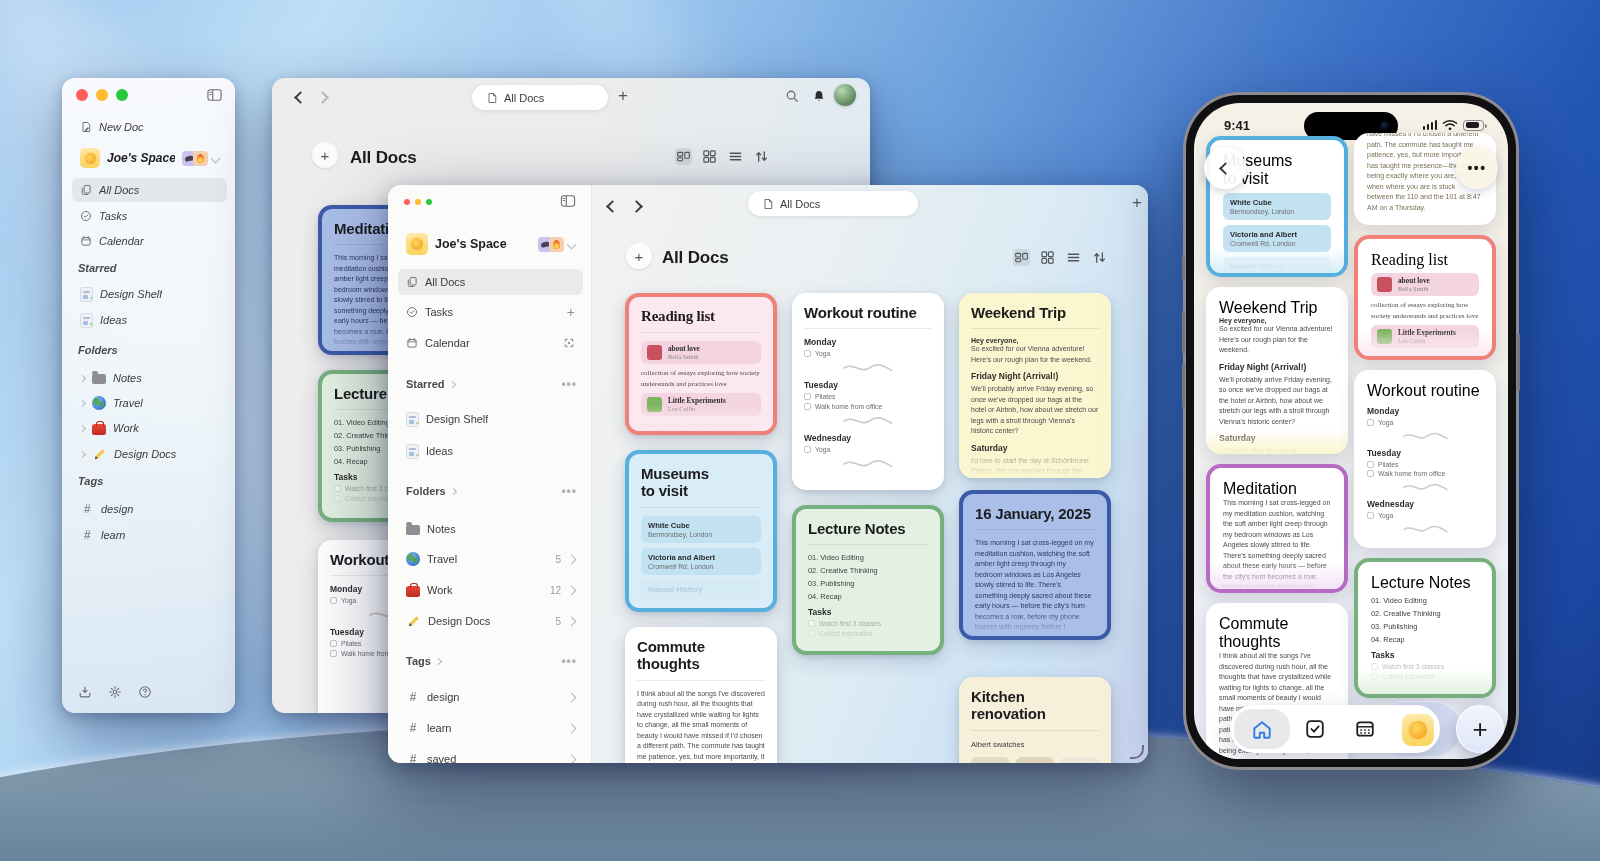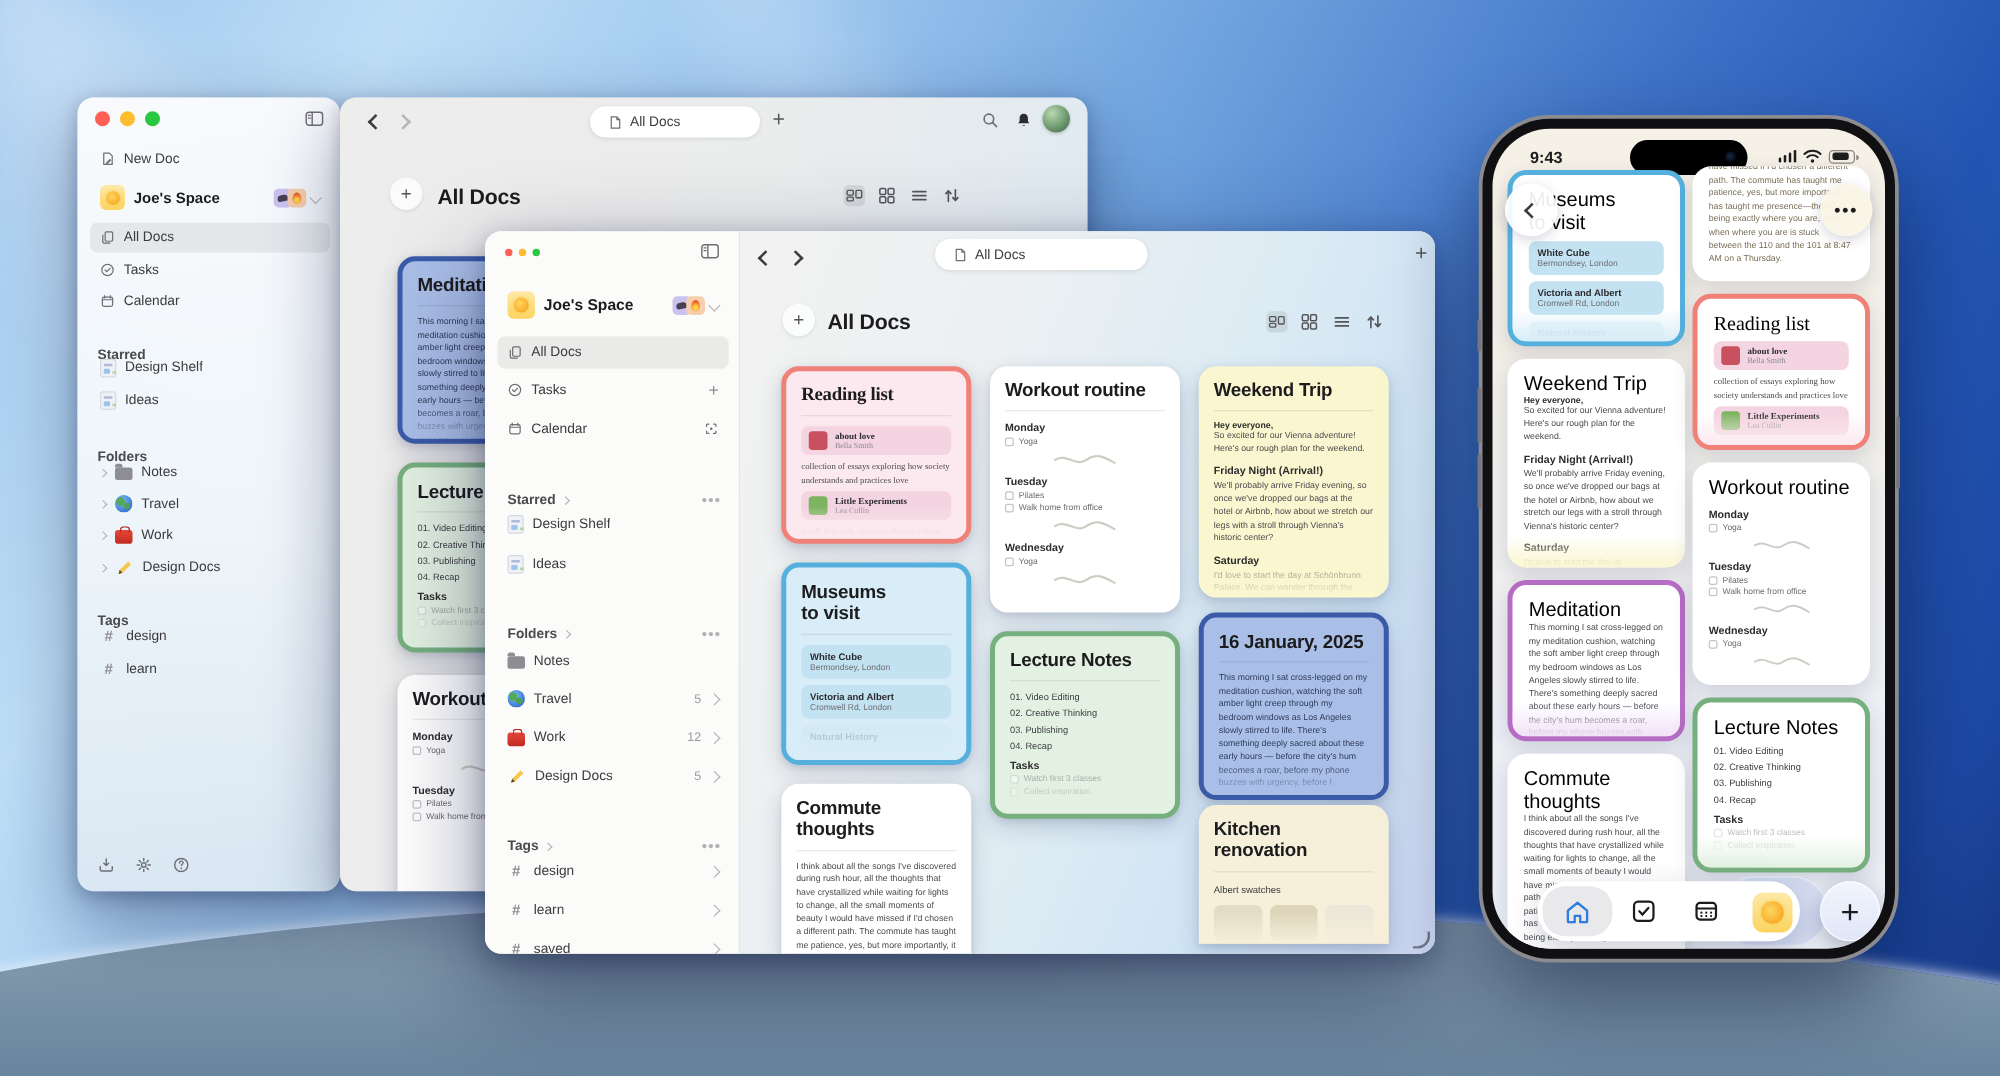--- a/index.html
+++ b/index.html
@@ -15,21 +15,21 @@
   .shadow-lg { box-shadow:0 24px 60px rgba(5,15,60,.40), 0 4px 14px rgba(5,15,60,.25); }
 
   .tl { width:12px; height:12px; border-radius:50%; display:inline-block; }
   .tl.r{background:#ff5f57}.tl.y{background:#febc2e}.tl.g{background:#28c840}
   .tl.mini{width:6px;height:6px}
 
   .row { position:absolute; left:10px; right:8px; height:24px; display:flex; align-items:center; gap:7px;
     font-size:11px; color:#3b3b3d; padding:0 8px; border-radius:6px; }
   .row.sel { background:rgba(0,0,0,.065); }
   .row .lbl{ white-space:nowrap; overflow:hidden; }
-  .seclbl { position:absolute; left:16px; font-size:11px; font-weight:700; color:#4a4a4c; display:flex; align-items:center; gap:5px;margin-top:16px;}
+  .seclbl { position:absolute; left:16px; font-size:11px; font-weight:700; color:#4a4a4c; display:flex; align-items:center; gap:5px;}
   .count { margin-left:auto; font-size:10px; color:#9a9aa0; }
   .chev { width:7px; height:7px; border-right:1.6px solid #b5b5ba; border-bottom:1.6px solid #b5b5ba; display:inline-block; }
   .chev.r{ transform:rotate(-45deg); } .chev.l{ transform:rotate(135deg);} .chev.d{ transform:rotate(45deg);}
   .chev.dk{ border-color:#3c3c3e; width:9px; height:9px; border-width:2px;}
   .dots3 { color:#b2b2b6; font-size:12px; letter-spacing:1px; margin-left:auto; }
   .ic { width:14px; height:14px; flex:none; color:#6e6e73; }
   .ic.sm { width:12px; height:12px; }
 
   .tile { border-radius:5px; flex:none; display:flex; align-items:center; justify-content:center; }
   .suntile { background:linear-gradient(180deg,#fde9a9,#fbd45f); }
@@ -225,21 +225,21 @@
         <path d="M10 5c8-5 14 5 21 0s12-2 19 2" fill="none" stroke="#a8a195" stroke-width="1.4" stroke-linecap="round"></path>
       </symbol>
   </defs>
 </svg>
 
 <div class="stage">
   <div class="streak" style="left:80px; top:-80px; width:260px; height:900px;"></div>
   <div class="streak" style="left:680px; top:-120px; width:200px; height:900px; opacity:.5;"></div>
   <div class="horizon"></div>
 
-  <div class="win shadow-lg" style="left:62px; top:78px; width:210px; height:635px; background:linear-gradient(180deg,rgba(250,251,253,.97) 0%,rgba(240,246,250,.95) 55%,rgba(221,233,243,.93) 100%);">
+  <div class="win shadow-lg" style="left:62px; top:78px; width:173px; height:635px; background:linear-gradient(180deg,rgba(250,251,253,.97) 0%,rgba(240,246,250,.95) 55%,rgba(221,233,243,.93) 100%);font-style:italic;">
     <div style="position:absolute; left:14px; top:11px; display:flex; gap:8px;">
       <span class="tl r"></span>
       <span class="tl y"></span>
       <span class="tl g"></span>
     </div>
     <svg class="ic" style="position:absolute; right:12px; top:10px; width:17px;">
         <use href="#i-sidebar"></use>
       </svg>
 
     <div class="row" style="top:37px;">
@@ -668,21 +668,21 @@
         <div class="fade" style="--c:#faf6cf;"></div>
       </div>
 
       <div class="card c-nov16" style="left:367px; top:305px; width:152px; height:150px;">
         <div class="ct">16 January, 2025</div>
         <div class="hr"></div>
         <p class="cb" style="color:#2e3a58;">This morning I sat cross-legged on my meditation cushion, watching the soft amber light creep through my bedroom windows as Los Angeles slowly stirred to life. There's something deeply sacred about these early hours — before the city's hum becomes a roar, before my phone buzzes with urgency, before I remember all the ways I need to be productive. The air feels thick with possibility and jasmine from my neighbor's vine, and I can hear the distant whoosh of early</p>
         <div class="fade" style="--c:#aabfe8;"></div>
       </div>
 
-      <div class="card c-kitchen" style="left:367px; top:459px; width:152px; height:111px; border-radius:14px 14px 0 0;">
+      <div class="card c-kitchen" style="left:367px; top:492px; width:152px; height:111px; border-radius:14px 14px 0 0;">
         <div class="ct">Kitchen renovation</div>
         <div class="hr"></div>
         <div class="cb" style="font-size:7.6px; color:#3c3c40;">Albert swatches</div>
         <div style="display:flex; gap:6px; margin-top:7px;">
           <span style="width:40px;height:30px;border-radius:6px;background:#e2dcc6;"></span>
           <span style="width:40px;height:30px;border-radius:6px;background:#ddd4ba;"></span>
           <span style="width:40px;height:30px;border-radius:6px;background:#ece7d8;"></span>
         </div>
         <div class="fade" style="--c:#f6efda;"></div>
       </div>
@@ -691,21 +691,21 @@
     </div>
   </div>
 
   <div class="phone">
     <span class="pbtn" style="left:-4px; top:160px; height:26px;"></span>
     <span class="pbtn" style="left:-4px; top:215px; height:44px;"></span>
     <span class="pbtn" style="left:-4px; top:268px; height:44px;"></span>
     <span class="pbtn" style="right:-4px; top:238px; height:58px;"></span>
 
     <div class="screen">
-      <span class="ptime">9:43</span>
+      <span class="ptime">9:41</span>
       <div class="island"></div>
       <div class="sticons">
         <span class="sigbars">
             <i style="height:4px"></i>
             <i style="height:6px"></i>
             <i style="height:8px"></i>
             <i style="height:10px"></i>
           </span>
         <svg style="width:16px;height:12px;">
             <use href="#i-wifi"></use>

